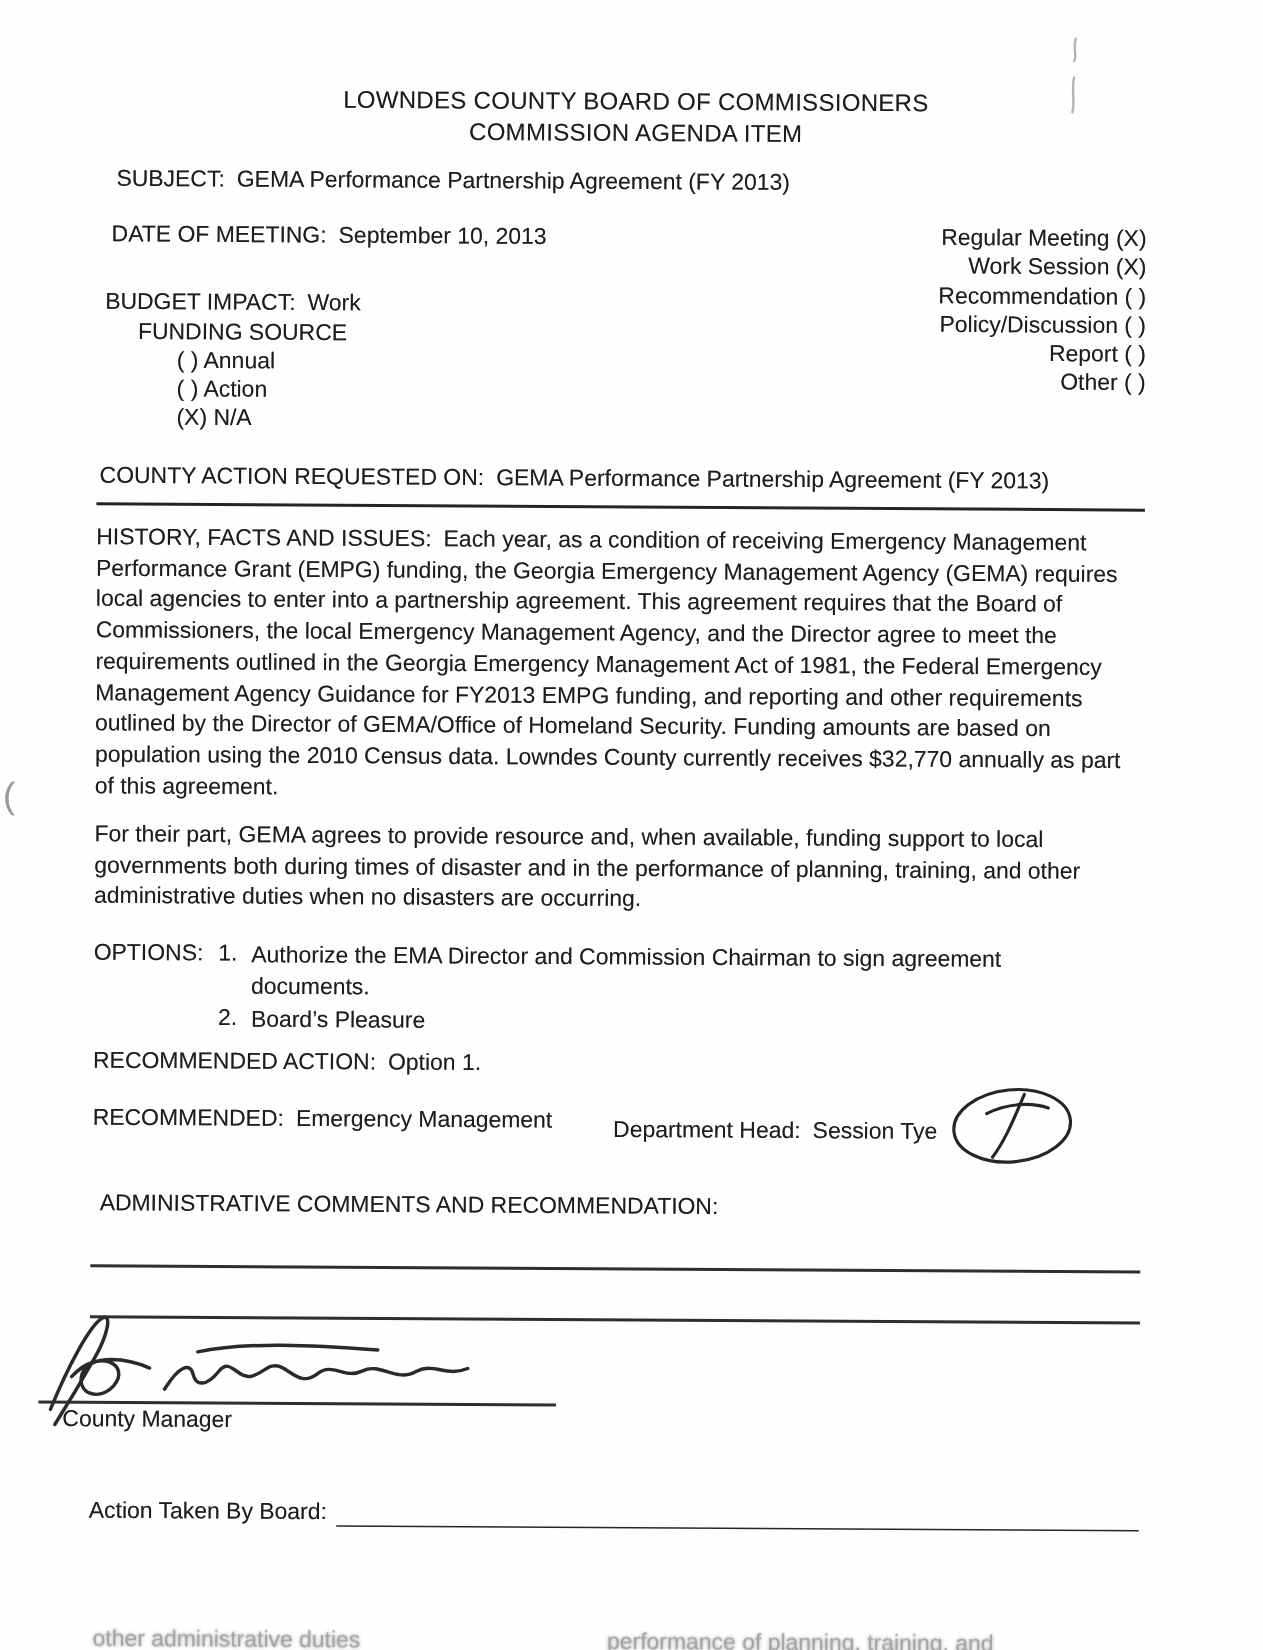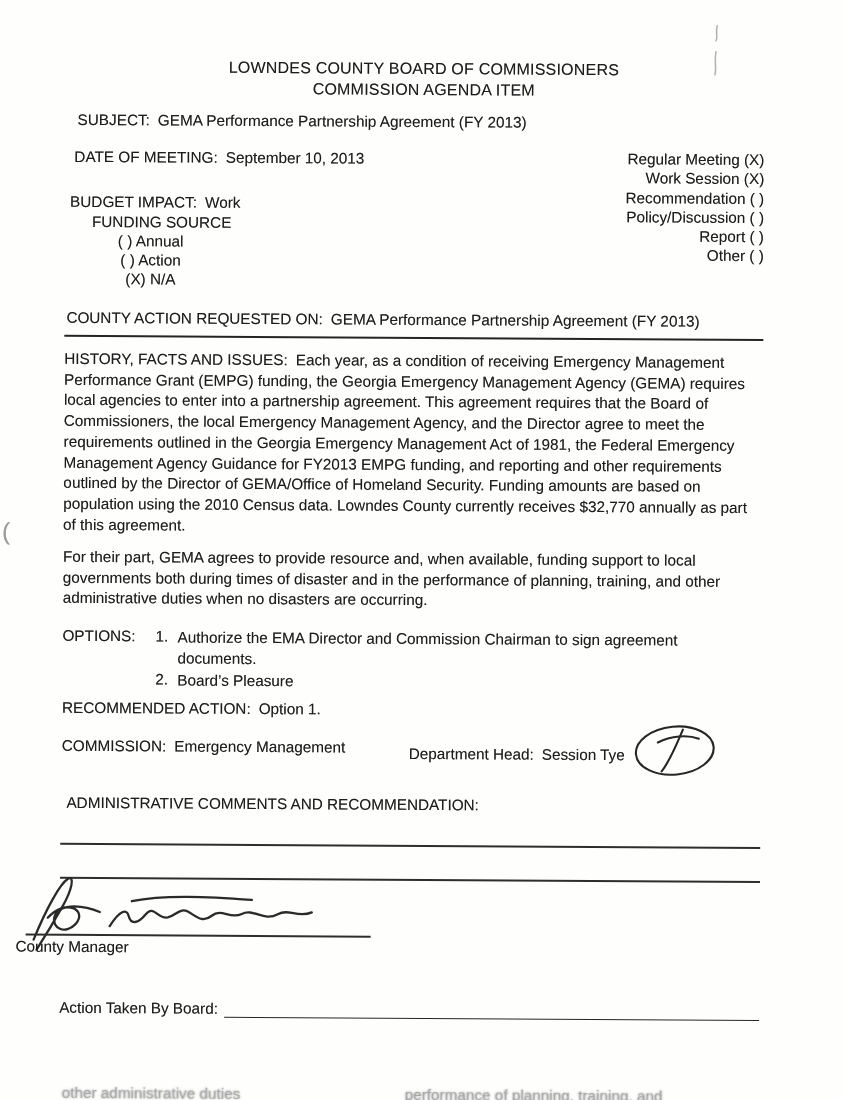--- a/index.html
+++ b/index.html
@@ -21,21 +21,21 @@
     transform-origin:50% 50%;
     font-size:15.3px;
     text-shadow:0 0 0.4px rgba(20,20,20,.45);
   }
   .abs{position:absolute;}
   .center{left:0;right:0;text-align:center;}
   .title{font-size:16px;line-height:21px;letter-spacing:.2px;}
   .lbl{margin-right:8px;}
   .para{line-height:20.7px;text-align:left;}
   .rightlist{text-align:right;line-height:19.3px;}
-  .leftcol div{line-height:19px;text-align:center;}
+  .leftcol div{line-height:19px;}
   .rule{background:#242424;height:2px;}
   .thin-rule{background:#2e2e2e;height:1.6px;}
   .flexline{display:flex;align-items:flex-end;}
   .flexline .fill{flex:1;border-bottom:1.6px solid #262626;margin-left:6px;height:18px;}
   .opt-row{display:flex;}
   .opt-num{width:22px;flex:0 0 22px;}
   .opt-body{width:505px;line-height:20.5px;}
   .bleed{
     color:#a6a6a6;
     text-shadow:0 0 1.6px #b5b5b5, 0 0 3px #c8c8c8;
@@ -88,39 +88,39 @@
     </div>
     <div class="abs rule" style="top:337px;left:63px;width:699px;"></div>
 
     <div class="abs para" style="top:351px;left:63px;width:699px;">
       <span class="lbl">HISTORY, FACTS AND ISSUES:</span><span>Each year, as a condition of receiving Emergency Management Performance Grant (EMPG) funding, the Georgia Emergency Management Agency (GEMA) requires local agencies to enter into a partnership agreement.  This agreement requires that the Board of Commissioners, the local Emergency Management Agency, and the Director agree to meet the requirements outlined in the Georgia Emergency Management Act of 1981, the Federal Emergency Management Agency Guidance for FY2013 EMPG funding, and reporting and other requirements outlined by the Director of GEMA/Office of Homeland Security.  Funding amounts are based on population using the 2010 Census data.  Lowndes County currently receives $32,770 annually as part of this agreement.</span>
     </div>
 
     <div class="abs para" style="top:549px;left:63px;width:702px;">For their part, GEMA agrees to provide resource and, when available, funding support to local governments both during times of disaster and in the performance of planning, training, and other administrative duties when no disasters are occurring.</div>
 
     <div class="abs" style="top:629px;left:63px;display:flex;">
-      <span style="margin-right:20px;">OPTIONS:</span>
+      <span style="margin-right:10px;">OPTIONS:</span>
       <div>
         <div class="opt-row">
           <span class="opt-num">1.</span>
           <div class="opt-body">Authorize the EMA Director and Commission Chairman to sign agreement documents.</div>
         </div>
         <div class="opt-row" style="margin-top:2px;">
           <span class="opt-num">2.</span>
           <div class="opt-body">Board’s Pleasure</div>
         </div>
       </div>
     </div>
 
     <div class="abs" style="top:701px;left:63px;">
       <span class="lbl">RECOMMENDED ACTION:</span><span>Option 1.</span>
     </div>
 
     <div class="abs" style="top:739px;left:63px;">
-      <span class="lbl">COMMISSION:</span><span>Emergency Management</span>
+      <span class="lbl">RECOMMENDED:</span><span>Emergency Management</span>
     </div>
     <div class="abs" style="top:745px;left:410px;">
       <span class="lbl">Department Head:</span><span>Session Tye</span>
     </div>
 
     <div class="abs" style="top:720px;left:632px;">
       <svg width="88" height="58" viewBox="0 0 88 58" aria-hidden="true">
         <ellipse cx="44" cy="29" rx="39" ry="24" fill="none" stroke="#262626" stroke-width="2.1" transform="rotate(-6 44 29)"></ellipse>
         <path d="M 52 8 C 46 22 40 38 31 50" fill="none" stroke="#262626" stroke-width="2.1" stroke-linecap="round"></path>
         <path d="M 27 21 C 40 14 57 13 68 17" fill="none" stroke="#262626" stroke-width="2.1" stroke-linecap="round"></path>
@@ -135,21 +135,21 @@
       <svg width="345" height="90" viewBox="0 0 345 90" aria-hidden="true">
         <g fill="none" stroke="#2a2a2a" stroke-width="2.3" stroke-linecap="round">
           <path d="M 20 74 C 32 44 46 18 54 13 C 61 9 58 24 49 40 C 39 58 28 76 23 84"></path>
           <path d="M 34 52 C 52 32 74 44 62 58 C 52 69 37 63 41 50 C 47 36 72 40 86 46"></path>
           <path d="M 96 60 C 106 44 113 42 115 50 C 117 58 124 58 132 48 C 140 38 144 53 154 51 C 162 49 166 41 174 45 C 182 49 188 57 198 49 C 208 41 216 53 228 47 C 240 41 250 55 264 47 C 275 41 284 51 298 45"></path>
           <path d="M 118 35 C 150 28 195 30 238 33"></path>
         </g>
       </svg>
     </div>
     <div class="abs thin-rule" style="top:936px;left:28px;width:345px;"></div>
-    <div class="abs" style="top:940px;left:18px;">County Manager</div>
+    <div class="abs" style="top:940px;left:44px;">County Manager</div>
 
     <div class="abs flexline" style="top:1000px;left:62px;width:700px;">
       <span>Action Taken By Board:</span>
       <span class="fill"></span>
     </div>
 
     <div class="abs bleed" style="top:1086px;left:65px;">other administrative duties</div>
     <div class="abs bleed" style="top:1086px;left:408px;">performance of planning, training, and</div>
 
     <div class="abs artifact" style="top:520px;left:2px;font-size:24px;">(</div>

